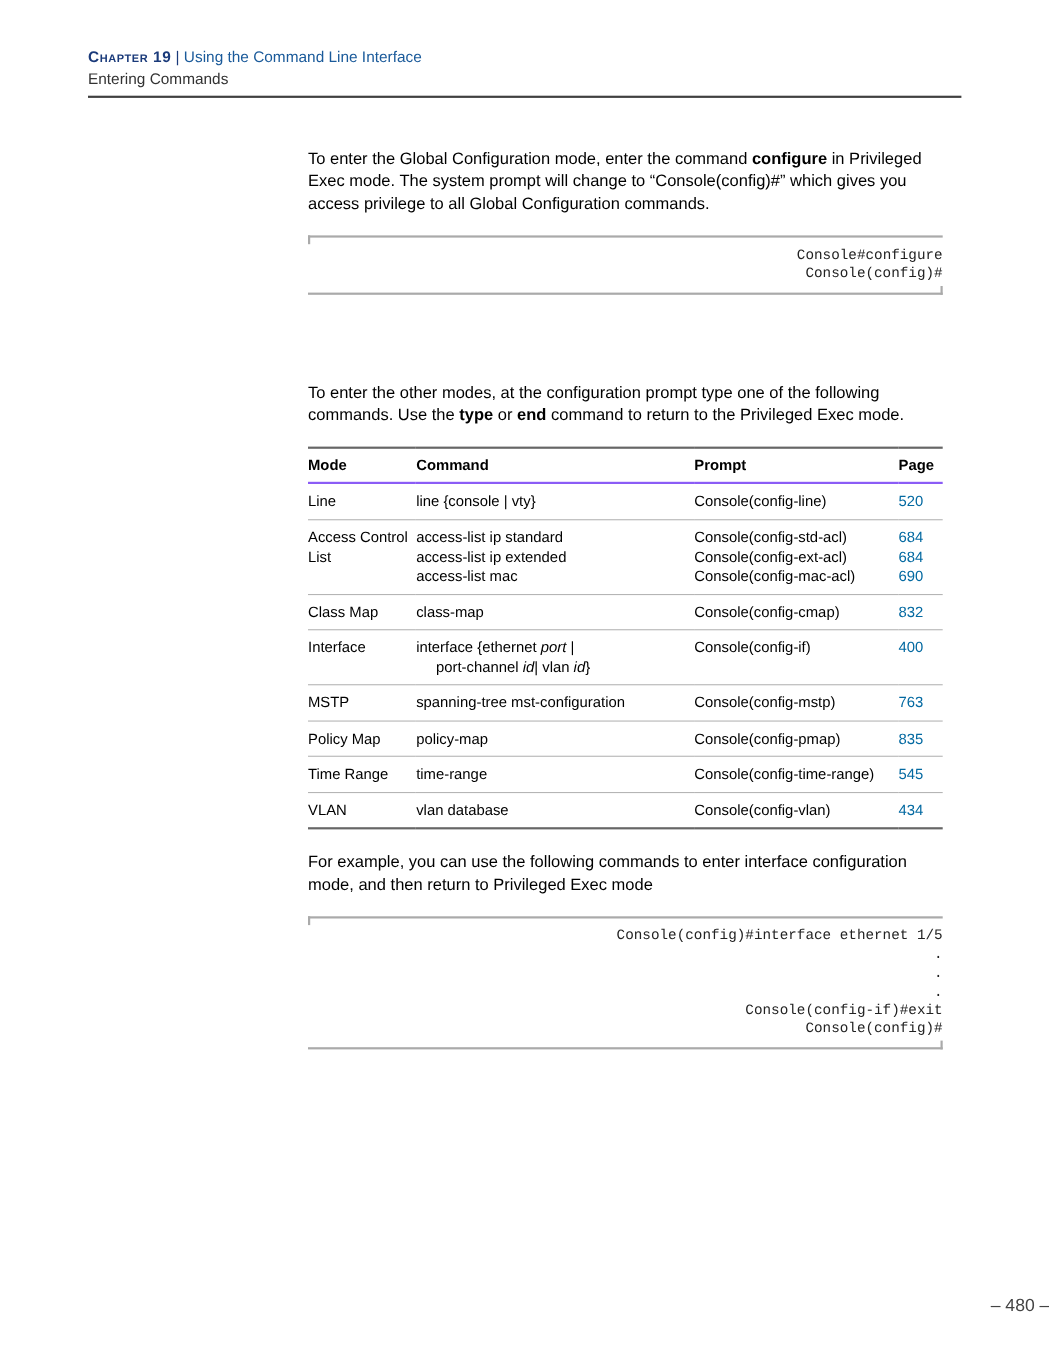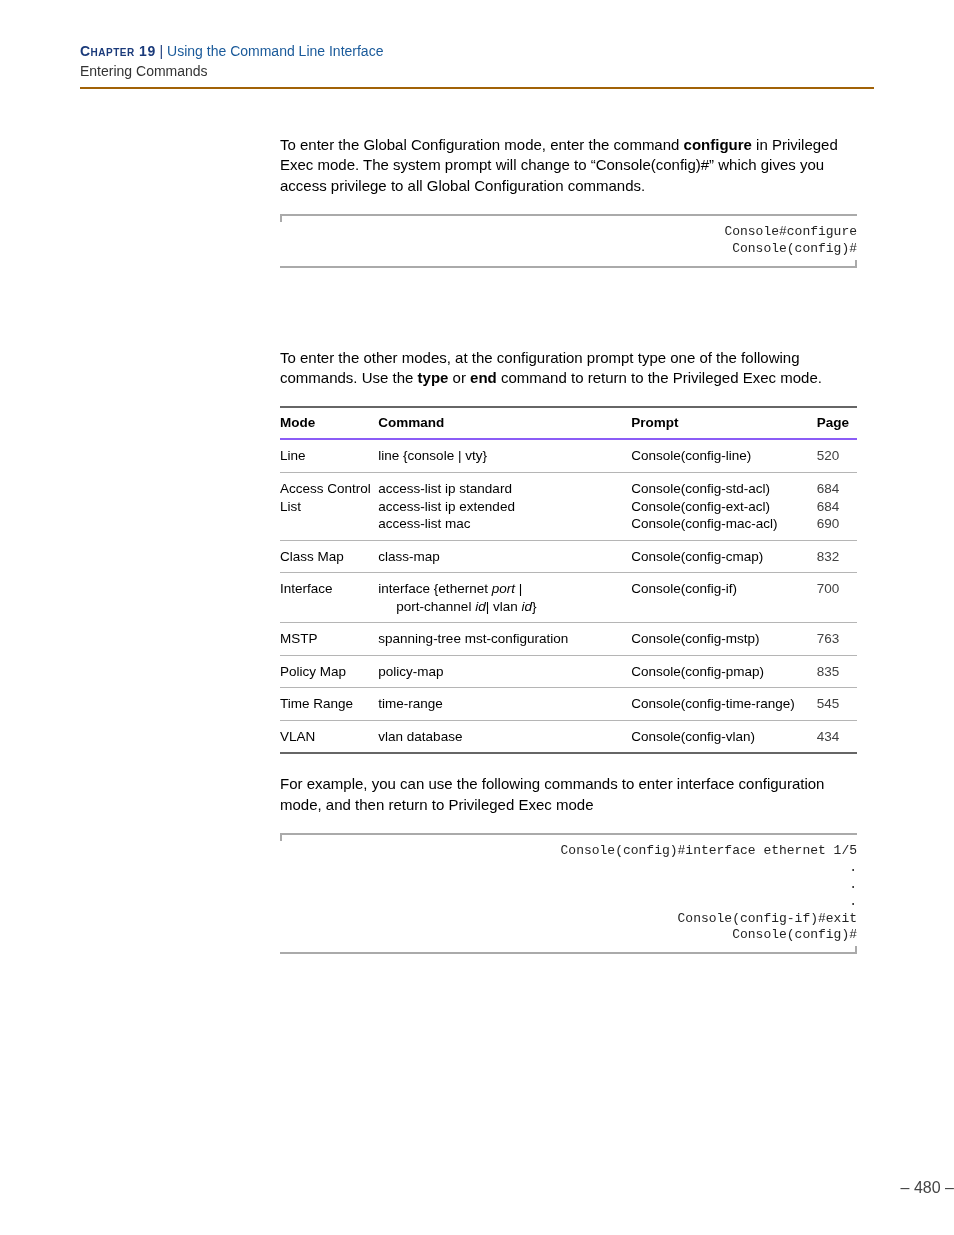--- a/index.html
+++ b/index.html
@@ -7,21 +7,21 @@
       width: 954px;
       height: 1235px;
       background: #fff;
       font-family: Verdana, Geneva, sans-serif;
       color: #000;
       position: relative;
     }
     .page-header {
       margin: 42px 80px 0 80px;
       padding-bottom: 6px;
-      border-bottom: 2px solid #a16207;
+      border-bottom: 2px solid #404040;
       font-size: 14px;
       line-height: 1.4;
     }
     .header-line1 { color: #1a3a7a; }
     .chapter-label { font-weight: bold; font-variant: small-caps; letter-spacing: 0.5px; }
     .header-sep { color: #1a3a7a; }
     .header-title { color: #1a5a9a; }
     .header-line2 { color: #333; }
     .content {
       margin: 46px 97px 0 280px;
@@ -79,21 +79,21 @@
       vertical-align: top;
       border-bottom: 1px solid #b5b5b5;
       padding: 7px 6px 7px 0;
       line-height: 1.3;
     }
     table.cmdtable tbody tr:last-child td { border-bottom: 2px solid #666; }
     .col-mode { width: 98px; }
     .col-cmd { width: 252px; }
     .col-prompt { width: 185px; }
     .col-page { width: 40px; }
-    .pagelink { color: #404040; }
+    .pagelink { color: #0369a1; }
     .sub-indent { display: block; padding-left: 18px; }
     .italic { font-style: italic; }
     .page-num {
       position: absolute;
       left: 0; right: 0;
       bottom: 38px;
       text-align: right;
       font-size: 16px;
       color: #444;
     }
@@ -149,21 +149,21 @@
         <tr>
           <td>Class Map</td>
           <td>class-map</td>
           <td>Console(config-cmap)</td>
           <td class="pagelink">832</td>
         </tr>
         <tr>
           <td>Interface</td>
           <td>interface {ethernet <span class="italic">port</span> |<span class="sub-indent">port-channel <span class="italic">id</span>| vlan <span class="italic">id</span>}</span></td>
           <td>Console(config-if)</td>
-          <td class="pagelink">700</td>
+          <td class="pagelink">400</td>
         </tr>
         <tr>
           <td>MSTP</td>
           <td>spanning-tree mst-configuration</td>
           <td>Console(config-mstp)</td>
           <td class="pagelink">763</td>
         </tr>
         <tr>
           <td>Policy Map</td>
           <td>policy-map</td>

